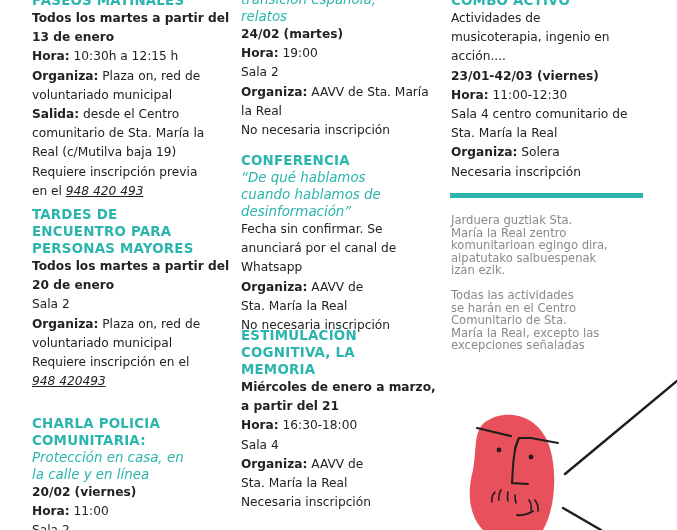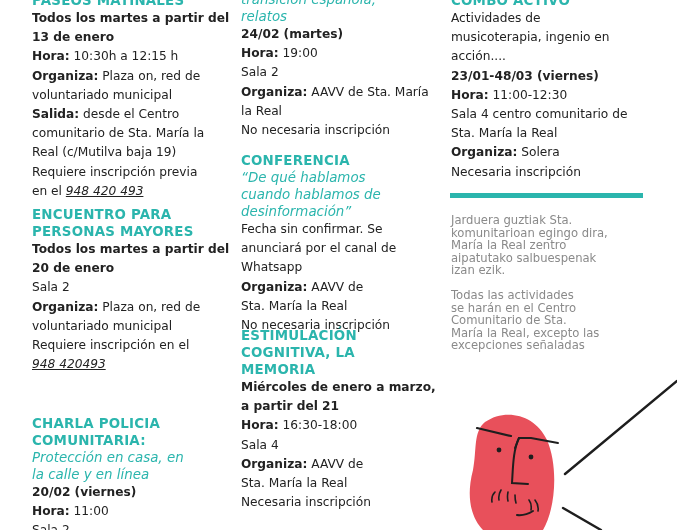--- a/index.html
+++ b/index.html
@@ -31,20 +31,21 @@
     <div class="line"><b>Organiza:</b><span> Plaza on, red de</span></div>
     <div class="line">voluntariado municipal</div>
     <div class="line"><b>Salida:</b><span> desde el Centro</span></div>
     <div class="line">comunitario de Sta. María la</div>
     <div class="line">Real (c/Mutilva baja 19)</div>
     <div class="line">Requiere inscripción previa</div>
     <div class="line"><span>en el </span><span class="phone">948 420 493</span></div>
   </div>
 
   <div class="block" style="top:206px">
+    <div class="title">TARDES DE</div>
     <div class="title">ENCUENTRO PARA</div>
     <div class="title">PERSONAS MAYORES</div>
     <div class="line strong">Todos los martes a partir del</div>
     <div class="line strong">20 de enero</div>
     <div class="line">Sala 2</div>
     <div class="line"><b>Organiza:</b><span> Plaza on, red de</span></div>
     <div class="line">voluntariado municipal</div>
     <div class="line">Requiere inscripción en el</div>
     <div class="line phone">948 420493</div>
   </div>
@@ -98,35 +99,35 @@
     <div class="line">Necesaria inscripción</div>
   </div>
 </div>
 
 <div class="col c3">
   <div class="block" style="top:-8px">
     <div class="title">COMBO ACTIVO</div>
     <div class="line">Actividades de</div>
     <div class="line">musicoterapia, ingenio en</div>
     <div class="line">acción....</div>
-    <div class="line strong">23/01-48/03 (viernes)</div>
+    <div class="line strong">23/01-42/03 (viernes)</div>
     <div class="line"><b>Hora:</b><span> 11:00-12:30</span></div>
     <div class="line">Sala 4 centro comunitario de</div>
     <div class="line">Sta. María la Real</div>
     <div class="line"><b>Organiza:</b><span> Solera</span></div>
     <div class="line">Necesaria inscripción</div>
   </div>
 </div>
 
 <div class="rule"></div>
 
 <div class="note" style="top:214px">
   <div>Jarduera guztiak Sta.</div>
+  <div>María la Real zentro</div>
   <div>komunitarioan egingo dira,</div>
-  <div>María la Real zentro</div>
   <div>aipatutako salbuespenak</div>
   <div>izan ezik.</div>
 </div>
 <div class="note" style="top:289px">
   <div>Todas las actividades</div>
   <div>se harán en el Centro</div>
   <div>Comunitario de Sta.</div>
   <div>María la Real, excepto las</div>
   <div>excepciones señaladas</div>
 </div>

